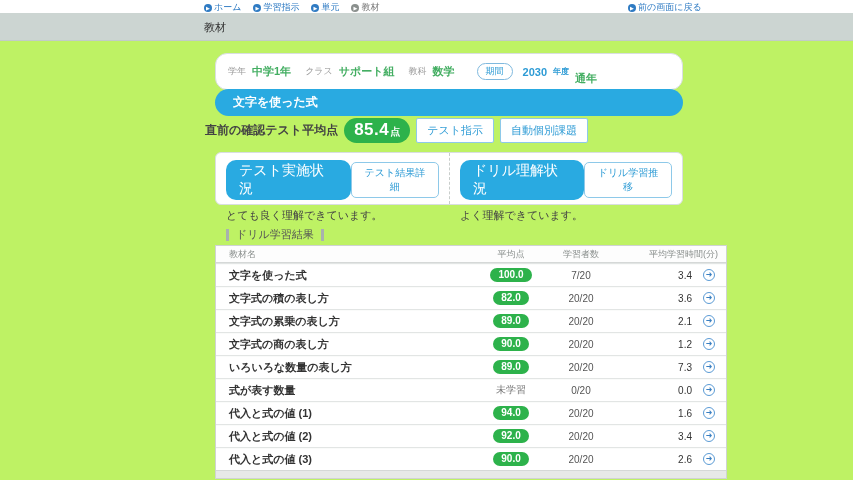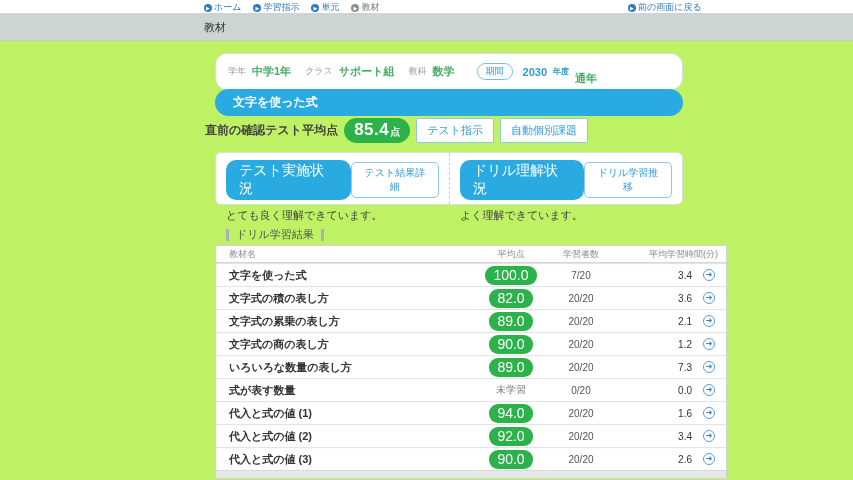--- a/index.html
+++ b/index.html
@@ -59,21 +59,21 @@
   .trow { display:flex; align-items:center; height:23px; border-top:1px solid #e2e5e4; box-shadow:inset 0 1px 0 #fafbfa; }
   .trow:first-of-type { border-top:none; }
   .c { display:flex; align-items:center; }
   .c.name { flex:1; padding-left:13px; }
   .c.col-score { width:70px; justify-content:center; }
   .c.col-learn { width:70px; justify-content:center; }
   .c.col-time { width:76px; justify-content:flex-end; }
   .c.col-arrow { width:34px; justify-content:center; }
   .thead .c.col-timehead { width:110px; justify-content:flex-end; padding-right:8px; }
   .trow .name { font-size:11px; font-weight:bold; color:#333; }
-  .badge { background:#2db24b; color:#fff; font-size:14px; font-weight:normal; border-radius:9px; padding:1px 8px 2px 8px; }
+  .badge { background:#2db24b; color:#fff; font-size:10px; font-weight:bold; border-radius:9px; padding:1px 8px 2px 8px; }
   .plain-score { font-size:10px; color:#777; }
   .learn-txt { font-size:10px; color:#555; }
   .time-txt { font-size:10px; color:#333; }
   .circ-arrow { display:inline-flex; align-items:center; justify-content:center; width:12px; height:12px; border:1px solid #5b9bd5; border-radius:50%; color:#3a7fc1; font-size:8px; line-height:1; background:#fff; cursor:pointer; }
   .tfoot { height:8px; background:#e7e9e8; border-top:1px solid #d5d8d7; }
 </style>
 </head>
 <body>
 
 <div class="screen">

